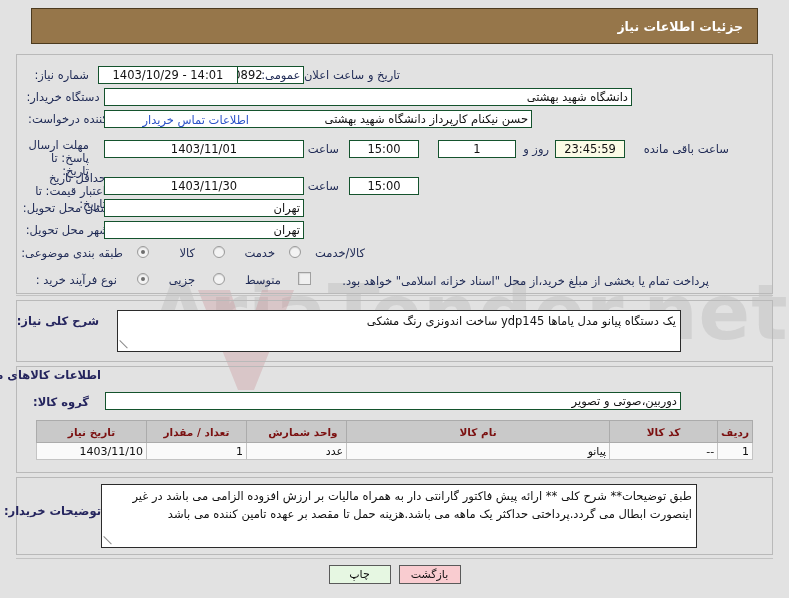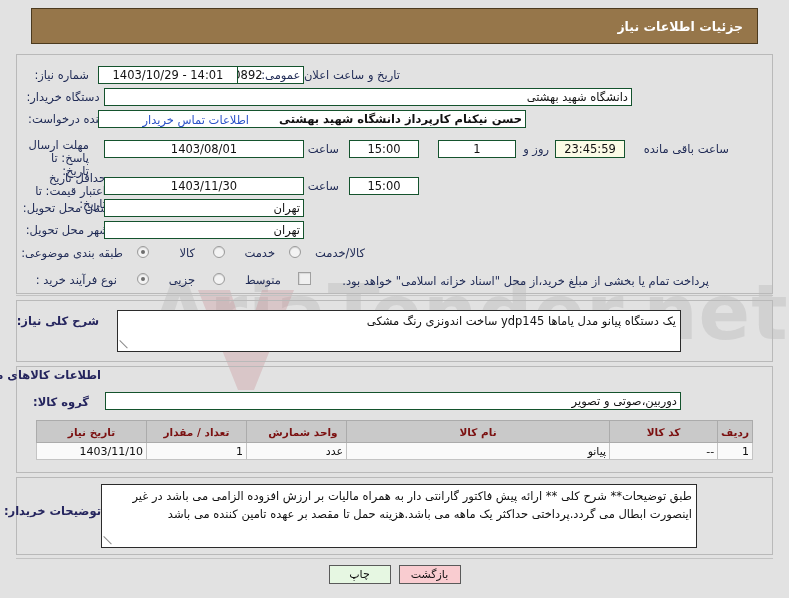--- a/index.html
+++ b/index.html
@@ -288,25 +288,25 @@
   <div class="lbl" style="right:700px; top:69px; width:68px;">شماره نیاز:</div>
   <div class="fld center" style="right:485px; top:66px; width:200px;">1103093179000892</div>
 
   <div class="lbl" style="right:389px; top:69px; width:150px;">تاریخ و ساعت اعلان عمومی:</div>
   <div class="fld center" style="right:551px; left:85px; top:66px; width:140px;">14:01 - 1403/10/29</div>
 
   <div class="lbl" style="right:672px; top:91px; width:96px;">نام دستگاه خریدار:</div>
   <div class="fld right" style="right:157px; top:88px; width:528px;">دانشگاه شهید بهشتی</div>
 
   <div class="lbl" style="right:655px; top:113px; width:113px;">ایجاد کننده درخواست:</div>
-  <div class="fld right" style="right:263px; top:110px; width:428px;font-weight:bold;">حسن نیکنام کارپرداز دانشگاه شهید بهشتی</div>
+  <div class="fld right" style="right:257px; top:110px; width:428px;">حسن نیکنام کارپرداز دانشگاه شهید بهشتی</div>
   <div class="link" style="right:540px; top:112px;">اطلاعات تماس خریدار</div>
 
   <div class="lbl wrap" style="right:700px; top:139px; width:68px; text-align:right;">مهلت ارسال پاسخ: تا تاریخ:</div>
-  <div class="fld center" style="right:485px; top:140px; width:200px;">1403/08/01</div>
+  <div class="fld center" style="right:485px; top:140px; width:200px;">1403/11/01</div>
   <div class="inline-lbl" style="right:450px; top:140px;">ساعت</div>
   <div class="fld center" style="right:370px; top:140px; width:70px;">15:00</div>
   <div class="fld center" style="right:273px; top:140px; width:78px;">1</div>
   <div class="inline-lbl" style="right:240px; top:140px;">روز و</div>
   <div class="fld center cream" style="right:164px; top:140px; width:70px;">23:45:59</div>
   <div class="inline-lbl" style="right:60px; top:140px;">ساعت باقی مانده</div>
 
   <div class="lbl wrap" style="right:683px; top:172px; width:85px; text-align:right;">حداقل تاریخ اعتبار قیمت: تا تاریخ:</div>
   <div class="fld center" style="right:485px; top:177px; width:200px;">1403/11/30</div>
   <div class="inline-lbl" style="right:450px; top:177px;">ساعت</div>

